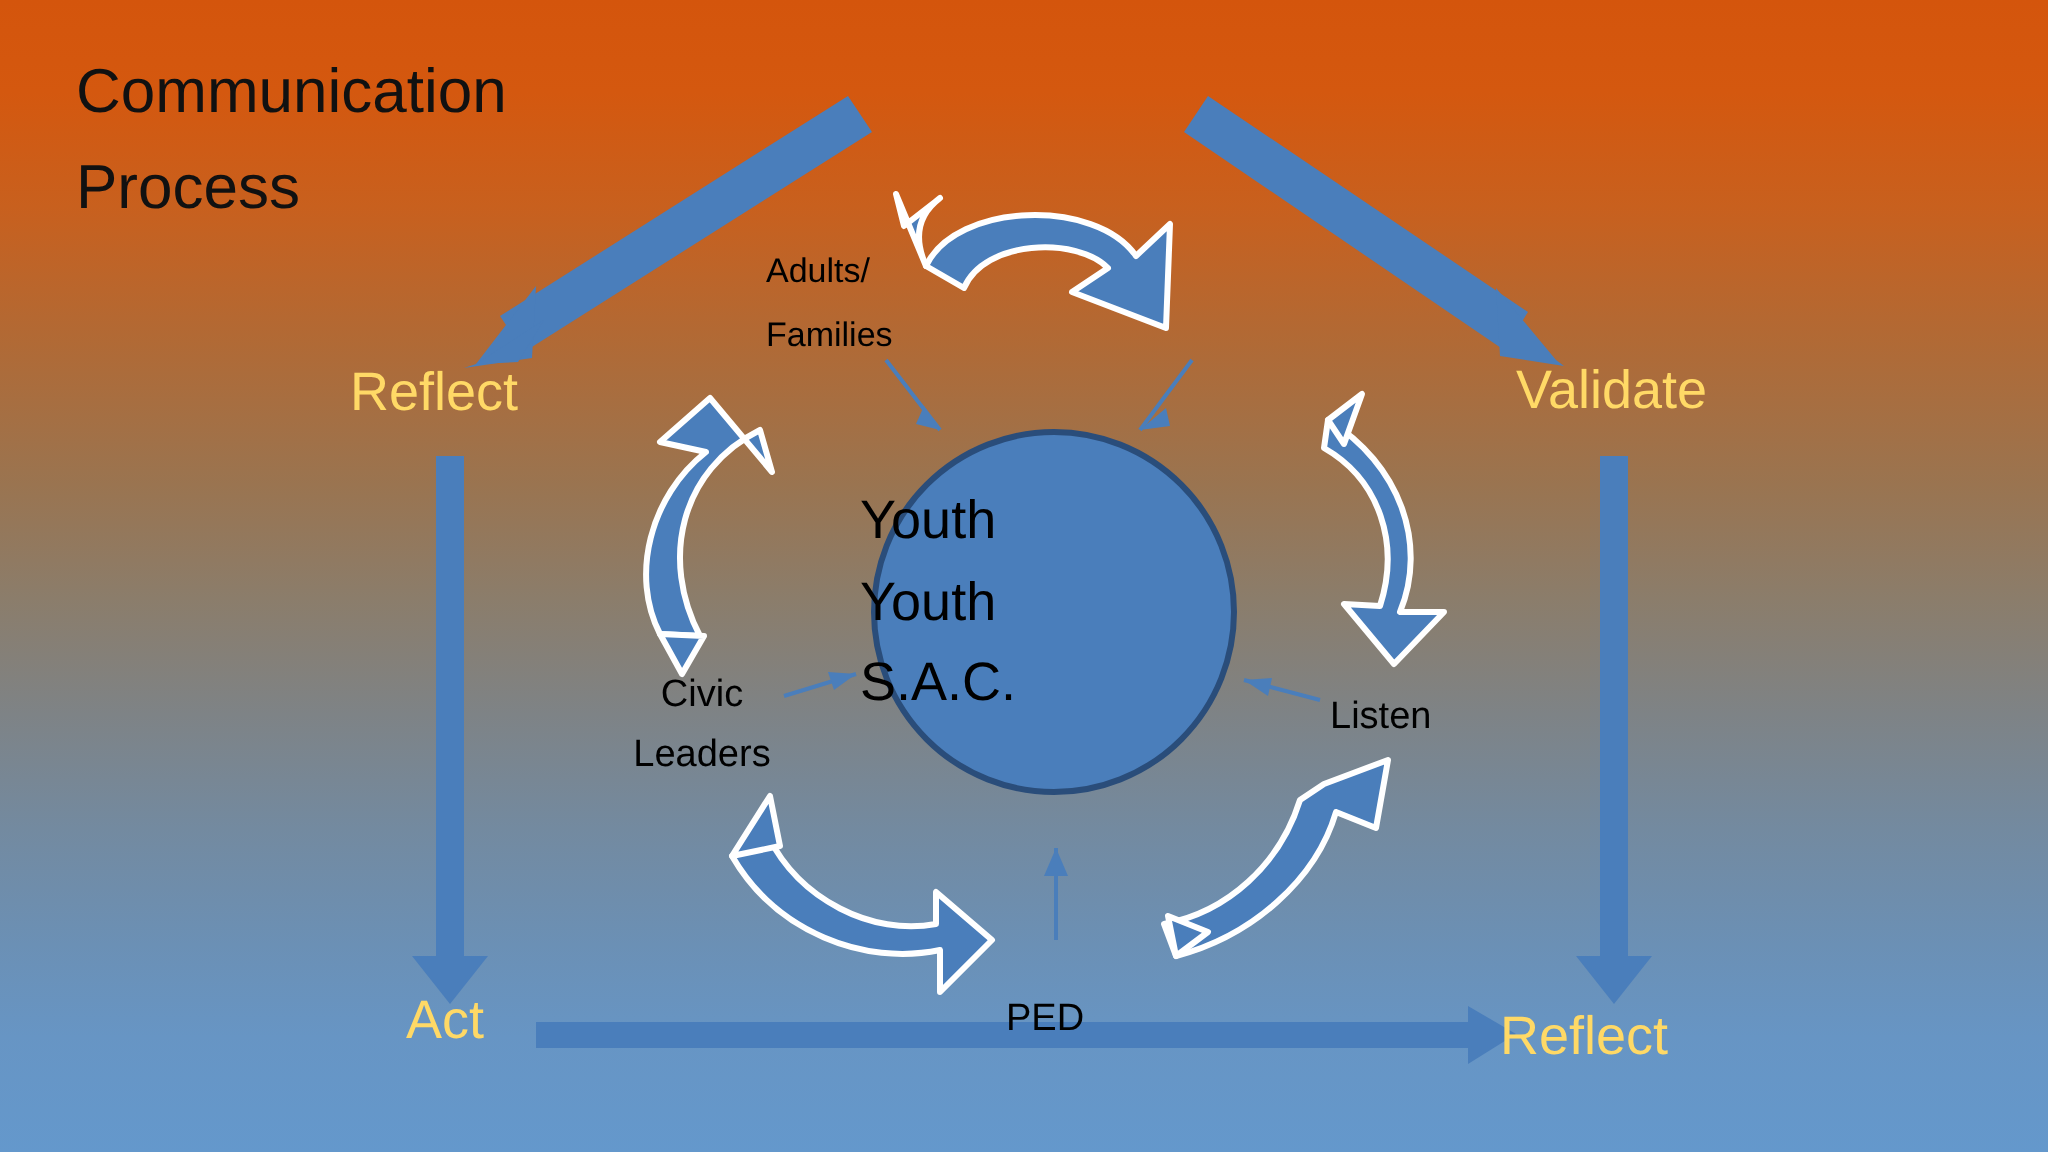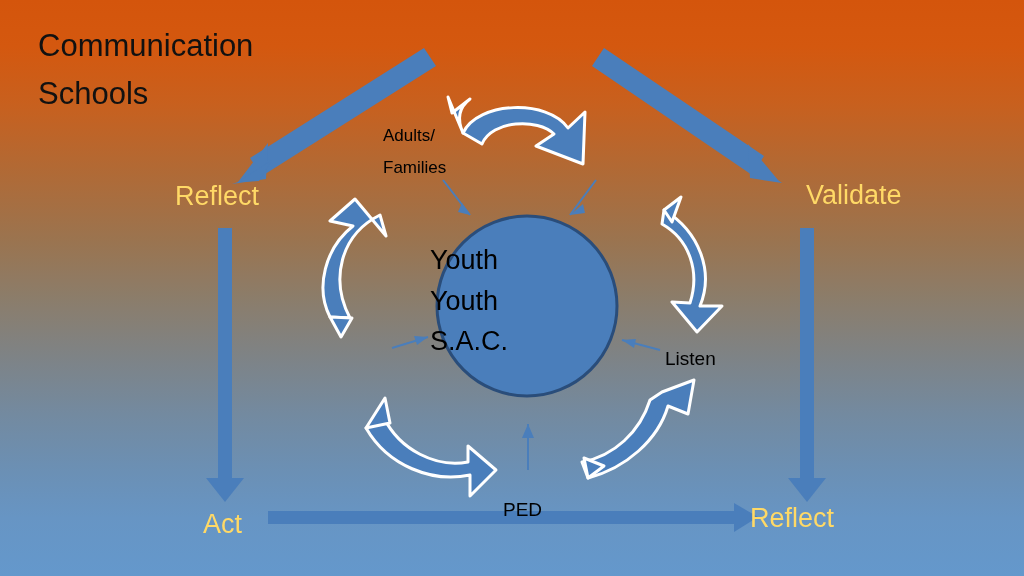--- a/index.html
+++ b/index.html
@@ -176,31 +176,33 @@
       <line x1="528" y1="470" x2="528" y2="424"></line>
       <polygon points="528,424 522,438 534,438" fill="#4a7ebb" stroke="none"></polygon>
     </g>
 
     <g>
       <circle cx="527" cy="306" r="90" fill="#4a7ebb" stroke="#2a4d7a" stroke-width="3"></circle>
     </g>
   </svg>
 
   <div class="txt title"><span>Communication</span>
-<span>Schools</span></div>
+<span>Process</span></div>
 
   <div class="txt yellow" style="left:175px; top:180px;">Reflect</div>
-  <div class="txt yellow" style="left:758px; top:179px;margin-left:48px;">Validate</div>
-  <div class="txt yellow" style="left:203px; top:508px;">Act</div>
+  <div class="txt yellow" style="left:758px; top:179px;">Validate</div>
+  <div class="txt yellow" style="left:203px; top:494px;">Act</div>
   <div class="txt yellow" style="left:750px; top:502px;">Reflect</div>
 
   <div class="center-circle-text"><span>Youth</span><br><span>Youth</span><br><span>S.A.C.</span></div>
 
   <div class="txt black-lbl" style="left:383px; top:120px; font-size:17px; line-height:1.9;"><span>Adults/</span>
 <span>Families</span></div>
 
 
+  <div class="txt black-lbl" style="left:307px; top:333px; font-size:19px; line-height:1.6; text-align:center; width:88px;"><span>Civic</span>
+<span>Leaders</span></div>
 
   <div class="txt black-lbl" style="left:665px; top:347px; font-size:19px;">Listen</div>
 
   <div class="txt black-lbl" style="left:503px; top:498px; font-size:19px;">PED</div>
 
 </div>
 
 </body></html>

